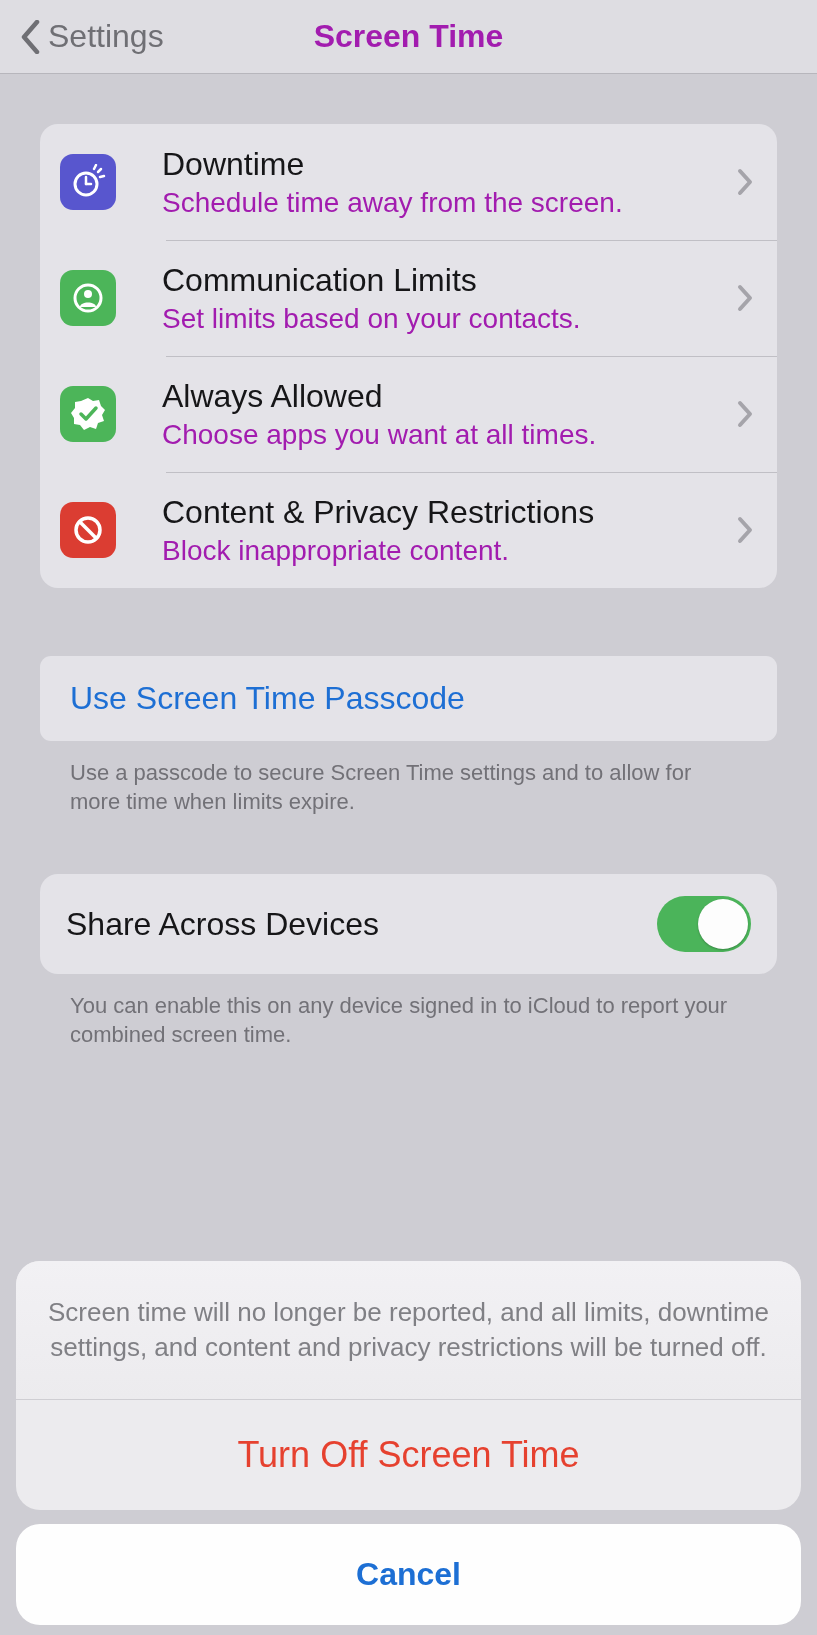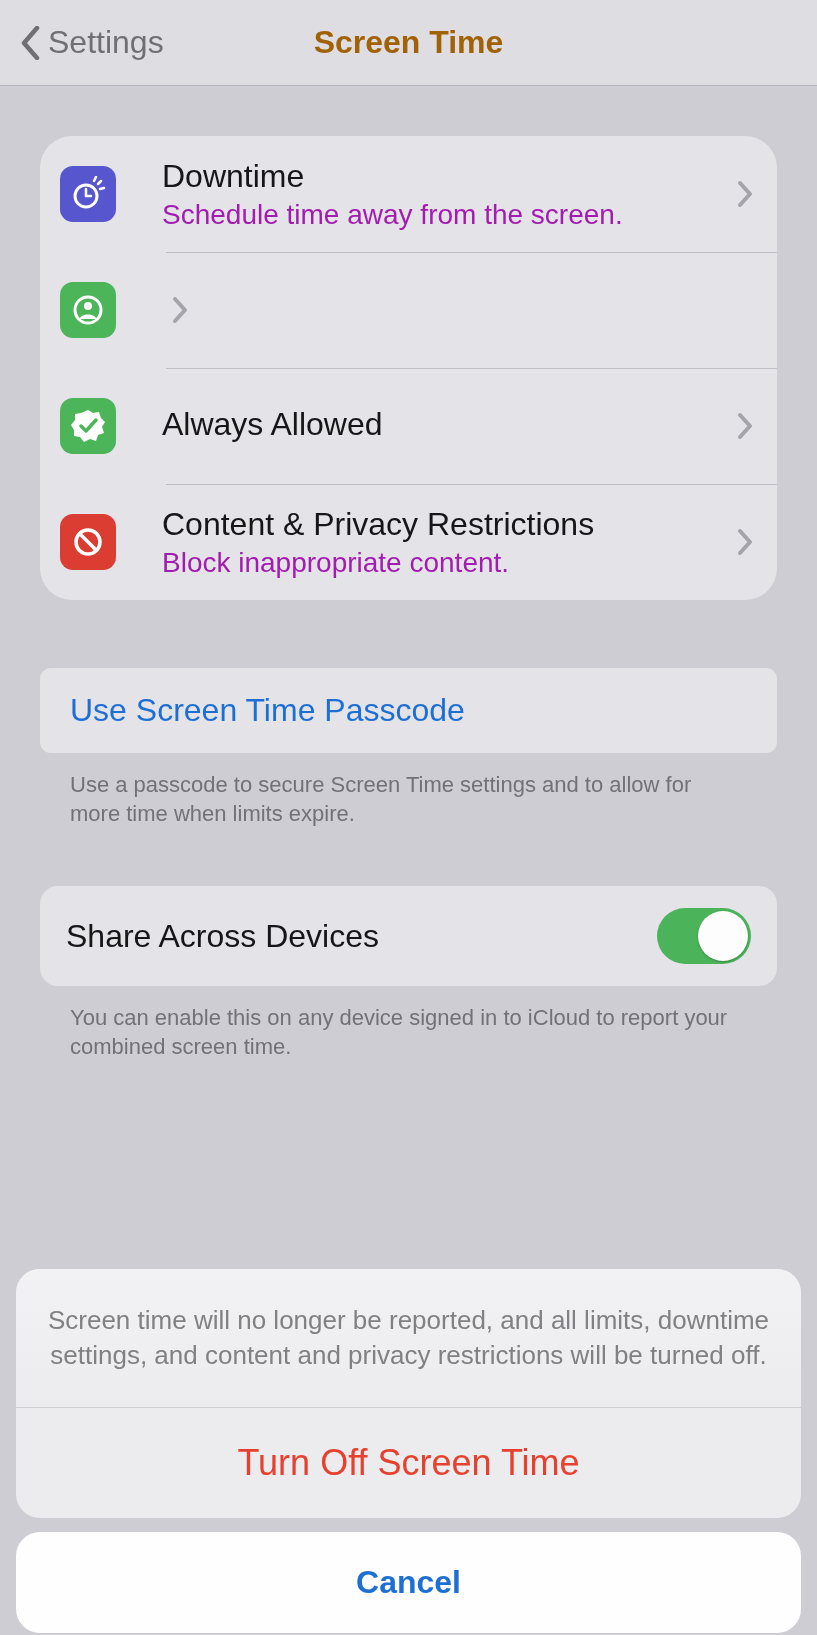--- a/index.html
+++ b/index.html
@@ -6,52 +6,52 @@
   html, body { width: 817px; height: 1635px; overflow: hidden; }
   body {
     font-family: -apple-system, "Helvetica Neue", Helvetica, Arial, sans-serif;
     background: #cecdd3;
     position: relative;
     color: #000;
   }
 
   
   .nav-bar {
-    height: 86px;
+    height: 74px;
     background: #dedde2;
     border-bottom: 1px solid #b7b6bc;
     display: flex;
     align-items: center;
     position: relative;
     padding: 0 20px;
   }
   .nav-back {
     display: flex;
     align-items: center;
     color: #6f6f74;
     font-size: 32px;
     gap: 8px;
   }
   .nav-title {
     position: absolute;
     left: 0; right: 0;
     text-align: center;
     font-size: 32px;
     font-weight: 600;
-    color: #a16207;
+    color: #a21caf;
     pointer-events: none;
   }
 
   .content {
     padding: 0 40px;
   }
 
   .group {
     background: #e4e3e8;
-    border-radius: 32px;
+    border-radius: 18px;
     margin-top: 50px;
     overflow: hidden;
   }
 
   .row {
     display: flex;
     align-items: center;
     padding: 20px 24px 20px 20px;
     position: relative;
     min-height: 116px;
@@ -152,21 +152,21 @@
     font-size: 32px;
     text-align: left;
     padding: 34px 40px;
   }
 
   
   .sheet-container {
     position: absolute;
     left: 16px;
     right: 16px;
-    bottom: 2px;
+    bottom: 10px;
   }
   .sheet {
     background: #ecebee;
     border-radius: 24px;
     overflow: hidden;
   }
   .sheet-message {
     padding: 34px 30px;
     text-align: center;
     color: #808085;
@@ -235,36 +235,41 @@
 
 
     <div class="row">
       <div class="row-icon ic-green">
         <svg width="36" height="36" viewBox="0 0 36 36">
             <circle cx="18" cy="18" r="13" stroke="#fff" stroke-width="3" fill="none"></circle>
             <circle cx="18" cy="14" r="4" fill="#fff"></circle>
             <path d="M10 27 C10 21 26 21 26 27" fill="#fff"></path>
           </svg>
       </div>
+      <div class="row-text">
+        <div class="row-title">Communication Limits</div>
+        <div class="row-sub">Set limits based on your contacts.</div>
+      </div>
       <span class="chevron">
           <svg width="16" height="28" viewBox="0 0 16 28">
             <path d="M3 3 L13 14 L3 25" stroke="#a5a4aa" stroke-width="4" fill="none" stroke-linecap="round" stroke-linejoin="round"></path>
           </svg>
         </span>
     </div>
 
     <div class="row">
       <div class="row-icon ic-green">
         <svg width="38" height="38" viewBox="0 0 38 38">
             <path d="M19 3 L24 6 L30 5 L32 11 L36 15 L33 20 L35 26 L29 28 L27 34 L21 32 L15 35 L11 30 L5 29 L5 23 L2 18 L6 13 L6 7 L12 6 Z" fill="#fff"></path>
             <path d="M12 19 L17 24 L27 13" stroke="#4cb559" stroke-width="3.5" fill="none" stroke-linecap="round" stroke-linejoin="round"></path>
           </svg>
       </div>
       <div class="row-text">
         <div class="row-title">Always Allowed</div>
+        <div class="row-sub">Choose apps you want at all times.</div>
       </div>
       <span class="chevron">
           <svg width="16" height="28" viewBox="0 0 16 28">
             <path d="M3 3 L13 14 L3 25" stroke="#a5a4aa" stroke-width="4" fill="none" stroke-linecap="round" stroke-linejoin="round"></path>
           </svg>
         </span>
     </div>
 
     <div class="row">
       <div class="row-icon ic-red">

